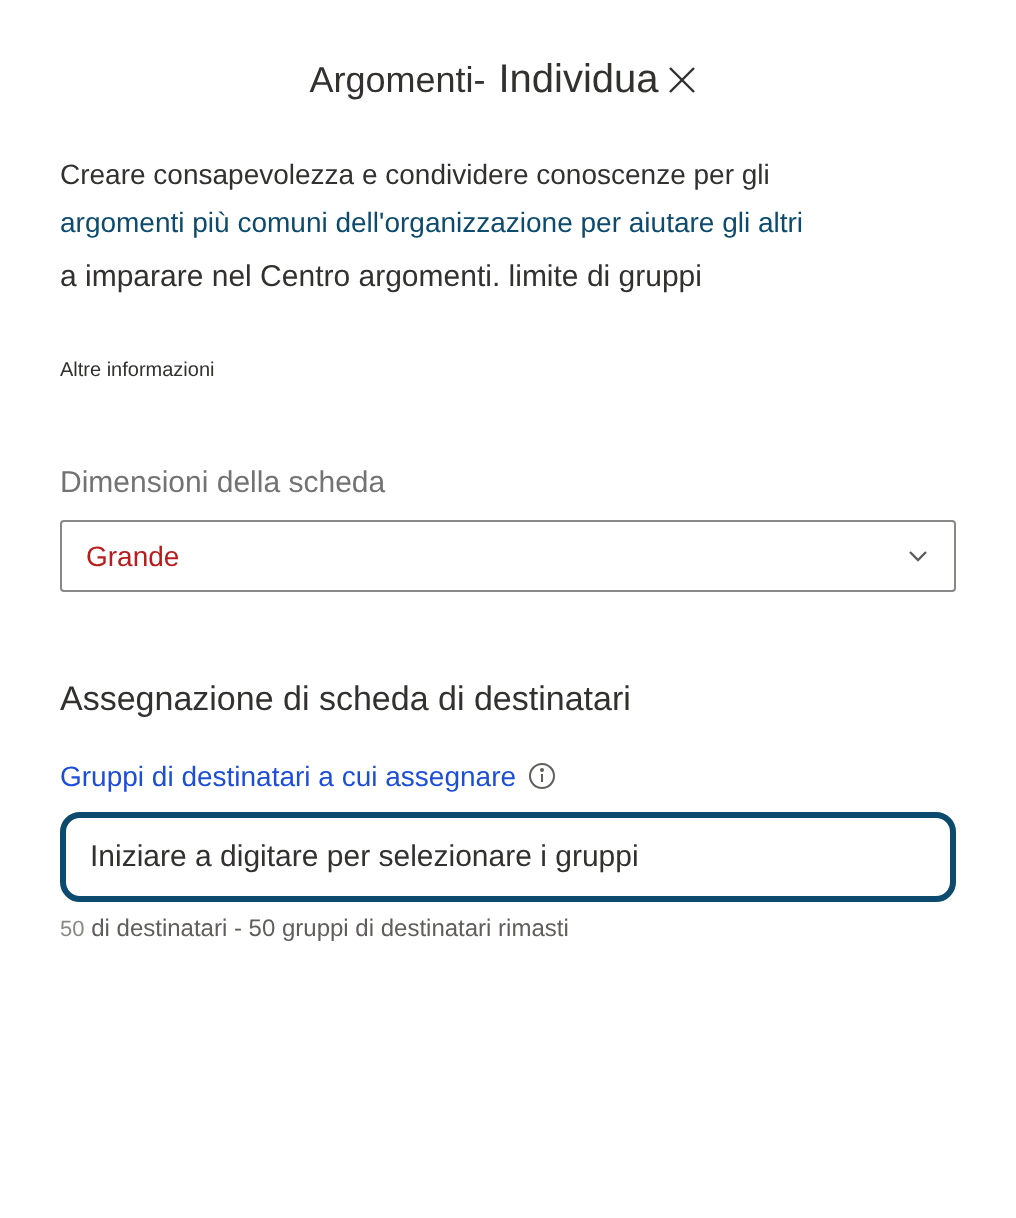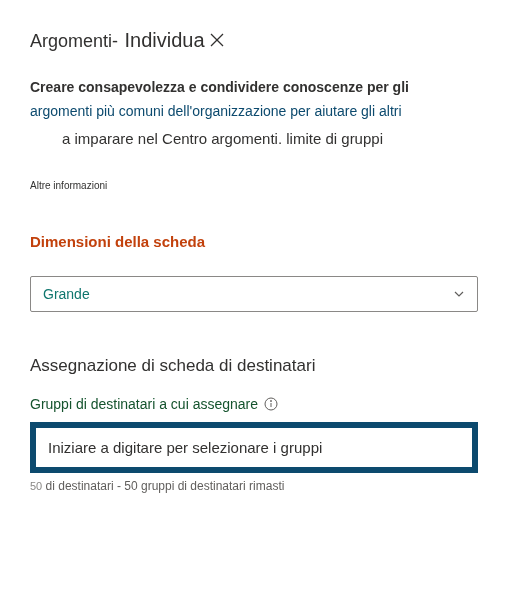--- a/index.html
+++ b/index.html
@@ -10,21 +10,21 @@
     body {
       font-family: "Segoe UI", -apple-system, BlinkMacSystemFont, sans-serif;
       background: #fff;
       color: #323130;
       width: 508px;
       height: 609px;
       padding: 28px 30px;
     }
     .header-row {
       display: flex;
-      justify-content: flex-start;
+      justify-content: center;
       align-items: center;
       margin-bottom: 24px;
     }
     .title {
       font-size: 18px;
       font-weight: 400;
       color: #323130;
     }
     .title-strong {
       font-size: 20px;
@@ -46,58 +46,57 @@
       stroke: #323130;
       stroke-width: 1.2;
     }
     .description {
       font-size: 14px;
       line-height: 1.7;
       color: #323130;
       margin-bottom: 24px;
     }
     .desc-line1 {
-      font-weight: 700;
+      font-weight: 400;
       display: block;
     }
     .desc-line2 {
       font-weight: 400;
       color: #0c4a6e;
       display: block;
     }
     .desc-line3 {
       font-weight: 400;
       display: block;
       font-size: 15px;
       margin-top: 2px;
-      margin-left: 32px;
     }
     .more-info {
       font-size: 10px;
       color: #323130;
       margin-bottom: 42px;
       display: inline-block;
     }
     .section-label {
       font-size: 15px;
-      font-weight: 700;
-      color: #c2410c;
-      margin-bottom: 26px;
+      font-weight: 400;
+      color: #737373;
+      margin-bottom: 10px;
     }
     .select-wrap {
       position: relative;
       margin-bottom: 44px;
     }
     .select {
       width: 100%;
       border: 1px solid #8a8886;
       border-radius: 2px;
       padding: 9px 12px;
       font-size: 14px;
-      color: #0f766e;
+      color: #b91c1c;
       background: #fff;
       cursor: pointer;
       display: flex;
       align-items: center;
       justify-content: space-between;
     }
     .select svg {
       width: 12px;
       height: 12px;
       stroke: #605e5c;
@@ -105,42 +104,42 @@
       fill: none;
     }
     .section-heading {
       font-size: 17px;
       font-weight: 400;
       color: #323130;
       margin-bottom: 20px;
     }
     .field-label {
       font-size: 14px;
-      color: #14532d;
+      color: #1d4ed8;
       margin-bottom: 10px;
       display: flex;
       align-items: center;
       gap: 6px;
     }
     .info-circle {
       display: inline-flex;
       align-items: center;
       justify-content: center;
     }
     .info-circle svg {
       width: 14px;
       height: 14px;
       stroke: #605e5c;
       stroke-width: 1;
       fill: none;
     }
     .text-input {
       width: 100%;
-      border: 6px solid #0c4a6e;
-      border-radius: 0;
+      border: 3px solid #0c4a6e;
+      border-radius: 10px;
       padding: 11px 12px;
       font-size: 15px;
       color: #323130;
       background: #fff;
     }
     .text-input::placeholder {
       color: #323130;
     }
     .helper-text {
       font-size: 12px;

